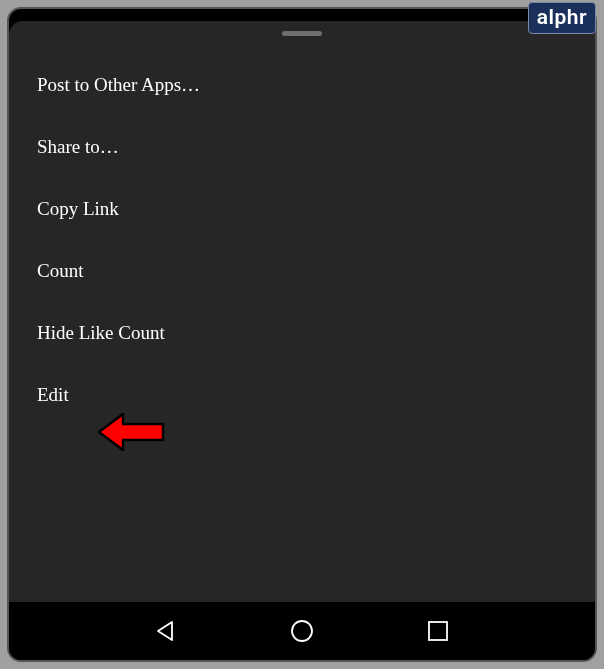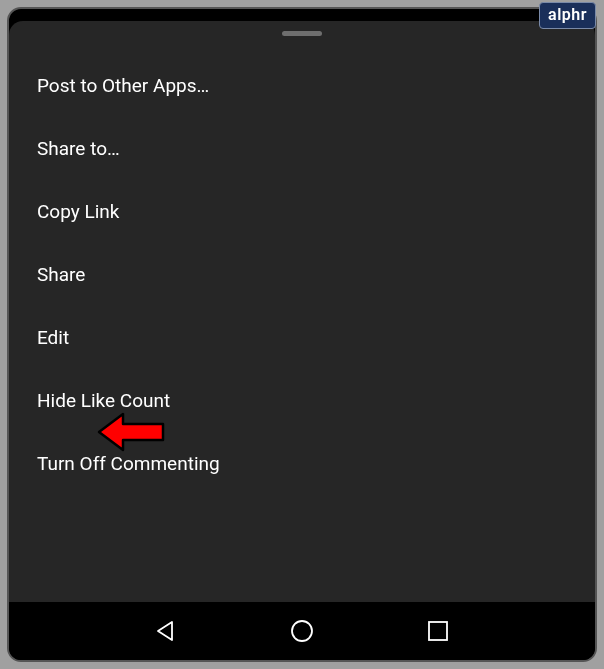--- a/index.html
+++ b/index.html
@@ -28,20 +28,21 @@
     }
     .sheet {
       position: absolute;
       top: 12px;
       left: 0;
       right: 0;
       bottom: 58px;
       background: #262626;
       border-top-left-radius: 14px;
       border-top-right-radius: 14px;
+      font-family: Liberation Serif, serif;
     }
     .grabber {
       width: 40px;
       height: 5px;
       background: #6e6e6e;
       border-radius: 3px;
       margin: 10px auto 18px auto;
     }
     .menu {
       display: flex;
@@ -79,42 +80,41 @@
       left: 88px;
       top: 401px;
       pointer-events: none;
     }
     .badge {
       position: absolute;
       top: 2px;
       right: 8px;
       background: #1a2f5a;
       color: #fff;
-      font-size: 16px;
+      font-size: 21px;
       font-weight: 600;
       padding: 2px 8px 4px 8px;
       border-radius: 4px;
       letter-spacing: 0.5px;
       border: 1px solid #7a8aa8;
     }
   </style>
 </head>
 <body>
 
 <div class="device-frame">
   <div class="sheet">
     <div class="grabber"></div>
     <div class="menu">
       <div class="menu-item">Post to Other Apps…</div>
       <div class="menu-item">Share to…</div>
       <div class="menu-item">Copy Link</div>
-      <div class="menu-item">Share</div>
+      <div class="menu-item">Count</div>
+      <div class="menu-item">Hide Like Count</div>
       <div class="menu-item">Edit</div>
-      <div class="menu-item">Hide Like Count</div>
-      <div class="menu-item">Turn Off Commenting</div>
     </div>
   </div>
 
   <div class="arrow-annotation">
     <svg width="70" height="44" viewBox="0 0 70 44">
       <path d="M 2 22 L 26 4 L 26 14 L 66 14 L 66 30 L 26 30 L 26 40 Z" fill="#ff0000" stroke="#000" stroke-width="2.5" stroke-linejoin="round"></path>
     </svg>
   </div>
 
   <div class="nav-bar">

